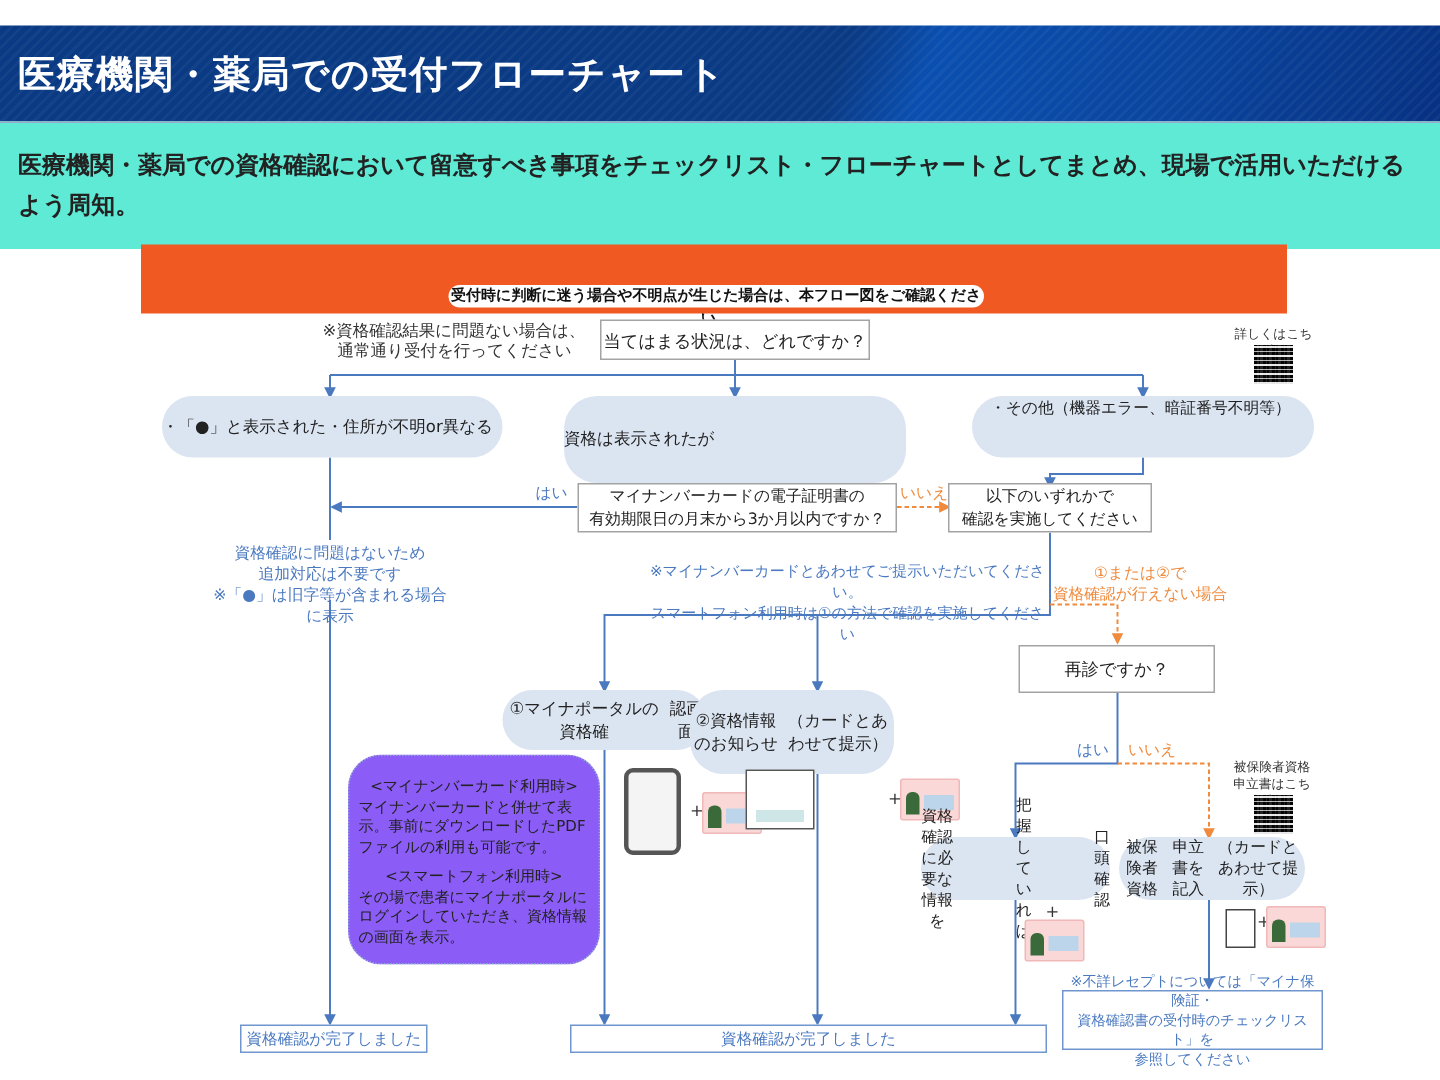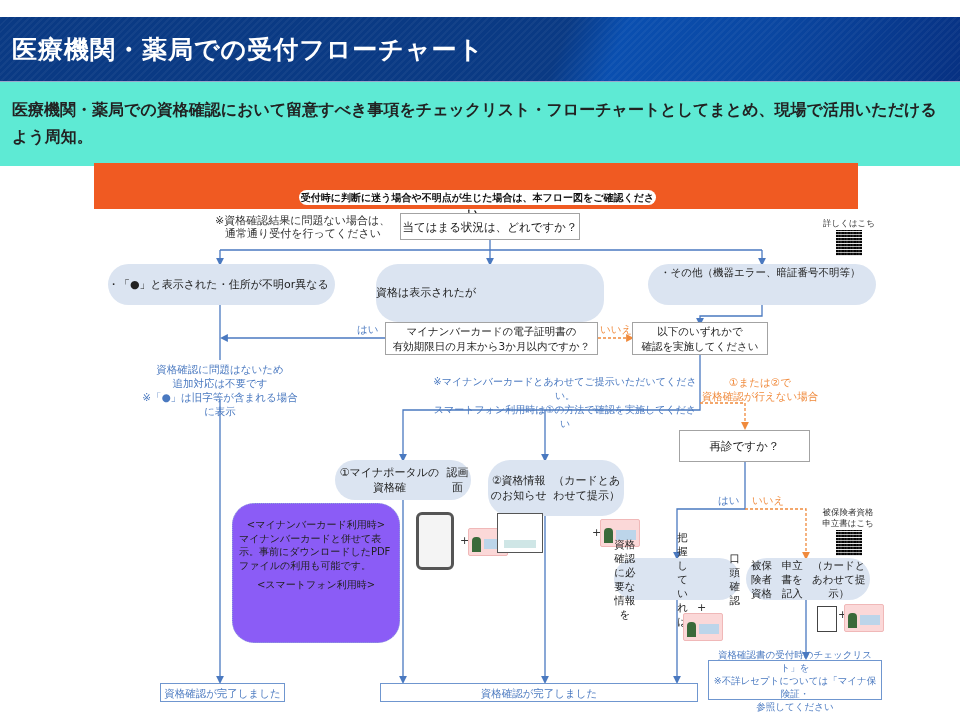--- a/index.html
+++ b/index.html
@@ -148,29 +148,30 @@
 </div>
 
 <div class="box" style="left:679px; top:430px; width:131px; height:32px;">
   <span>再診ですか？</span>
 </div>
 
 <div class="pill" style="left:335px; top:460px; width:136px; height:40px; font-size:11px; line-height:15px;">
   <div>①マイナポータルの資格確</div>
   <div>認画面</div>
 </div>
-<div class="pill" style="left:488px; top:460px; width:136px; height:56px; font-size:11px; line-height:15px;">
+<div class="pill" style="left:460px; top:460px; width:136px; height:56px; font-size:11px; line-height:15px;">
   <div>②資格情報のお知らせ</div>
   <div>（カードとあわせて提示）</div>
 </div>
 
 <div class="bubble">
   <p class="c">&lt;マイナンバーカード利用時&gt;</p>
   <p style="margin-top:-6px;">マイナンバーカードと併せて表示。事前にダウンロードしたPDFファイルの利用も可能です。</p>
   <p class="c">&lt;スマートフォン利用時&gt;</p>
+  <p style="margin-top:-6px;">その場で患者にマイナポータルにログインしていただき、資格情報の画面を表示。</p>
 </div>
 
 <div class="phone"></div>
 <div class="plus" style="left:460px; top:534px;">+</div>
 <div class="card" style="left:468px; top:528px;"></div>
 <div class="paper-doc"></div>
 <div class="plus" style="left:592px; top:526px;">+</div>
 <div class="card" style="left:600px; top:519px;"></div>
 
 <div class="note blue-note" style="left:718px; top:493px;">はい</div>
@@ -193,22 +194,22 @@
   <div>（カードとあわせて提示）</div>
 </div>
 
 <div class="plus" style="left:697px; top:601px;">+</div>
 <div class="card" style="left:683px; top:613px;"></div>
 <div class="blank-doc"></div>
 <div class="plus" style="left:838px; top:608px;">+</div>
 <div class="card" style="left:844px; top:604px;"></div>
 
 <div class="end-box" style="left:708px; top:660px; width:174px; height:40px; flex-direction:column; font-size:9.5px; line-height:13px;">
+  <div>※不詳レセプトについては「マイナ保険証・</div>
   <div>資格確認書の受付時のチェックリスト」を</div>
-  <div>※不詳レセプトについては「マイナ保険証・</div>
   <div>参照してください</div>
 </div>
 
 <div class="end-box" style="left:160px; top:683px; width:125px; height:19px;">
   <span>資格確認が完了しました</span>
 </div>
 <div class="end-box" style="left:380px; top:683px; width:318px; height:19px;">
   <span>資格確認が完了しました</span>
 </div>
 

